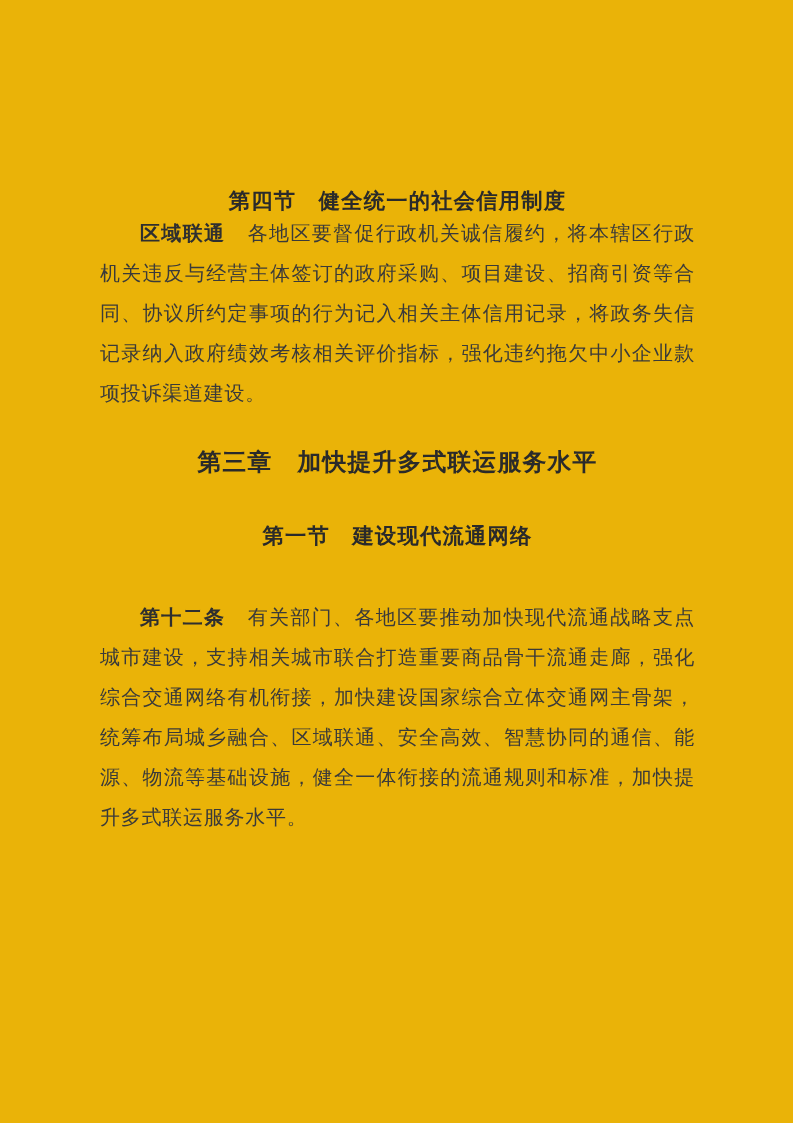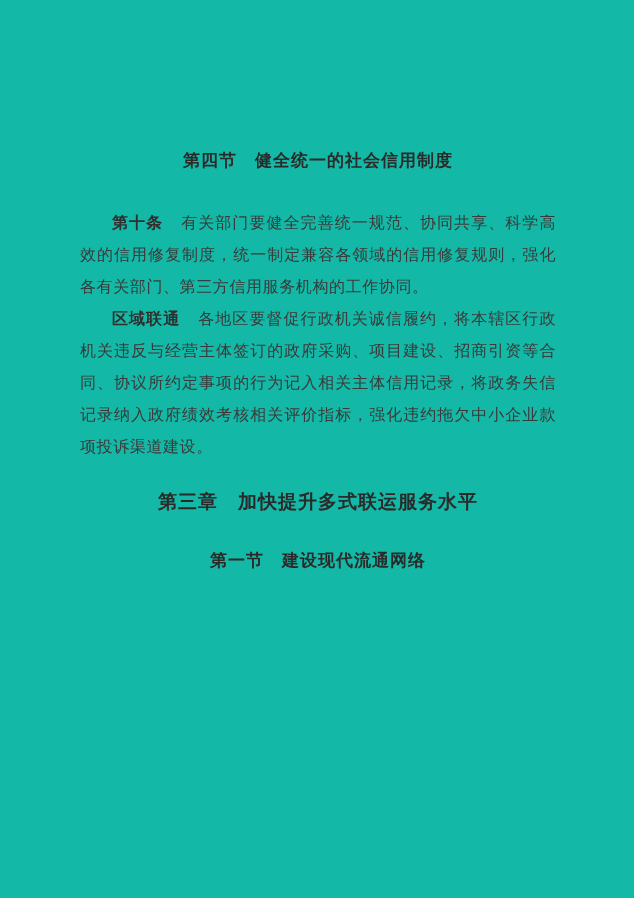--- a/index.html
+++ b/index.html
@@ -12,21 +12,21 @@
     height: 898px;
     overflow: hidden;
     font-family: "Liberation Serif", "DejaVu Serif", serif;
     color: #3a3a3a;
   }
   .page {
     box-sizing: border-box;
     width: 634px;
     height: 898px;
     padding: 150px 78px 0 80px;
-    background: #14b8a6;
+    background: #eab308;
   }
   .section-heading {
     margin: 0;
     text-align: center;
     font-size: 17px;
     line-height: 22px;
     font-weight: bold;
     color: #2a2a2a;
     letter-spacing: 1px;
   }
@@ -65,22 +65,22 @@
     margin-right: 18px;
   }
 </style>
 </head>
 <body>
 
 <div class="page">
 
   <h2 class="section-heading">第四节　健全统一的社会信用制度</h2>
 
-  <p class="article first-after-heading"><span class="article-label">第十条</span><span>有关部门要健全完善统一规范、协同共享、科学高效的信用修复制度，统一制定兼容各领域的信用修复规则，强化各有关部门、第三方信用服务机构的工作协同。</span></p>
 
   <p class="article"><span class="article-label">区域联通</span><span>各地区要督促行政机关诚信履约，将本辖区行政机关违反与经营主体签订的政府采购、项目建设、招商引资等合同、协议所约定事项的行为记入相关主体信用记录，将政务失信记录纳入政府绩效考核相关评价指标，强化违约拖欠中小企业款项投诉渠道建设。</span></p>
 
   <h1 class="chapter-heading">第三章　加快提升多式联运服务水平</h1>
 
   <h2 class="section-heading second">第一节　建设现代流通网络</h2>
 
+  <p class="article after-section"><span class="article-label">第十二条</span><span>有关部门、各地区要推动加快现代流通战略支点城市建设，支持相关城市联合打造重要商品骨干流通走廊，强化综合交通网络有机衔接，加快建设国家综合立体交通网主骨架，统筹布局城乡融合、区域联通、安全高效、智慧协同的通信、能源、物流等基础设施，健全一体衔接的流通规则和标准，加快提升多式联运服务水平。</span></p>
 
 </div>
 
 </body></html>

